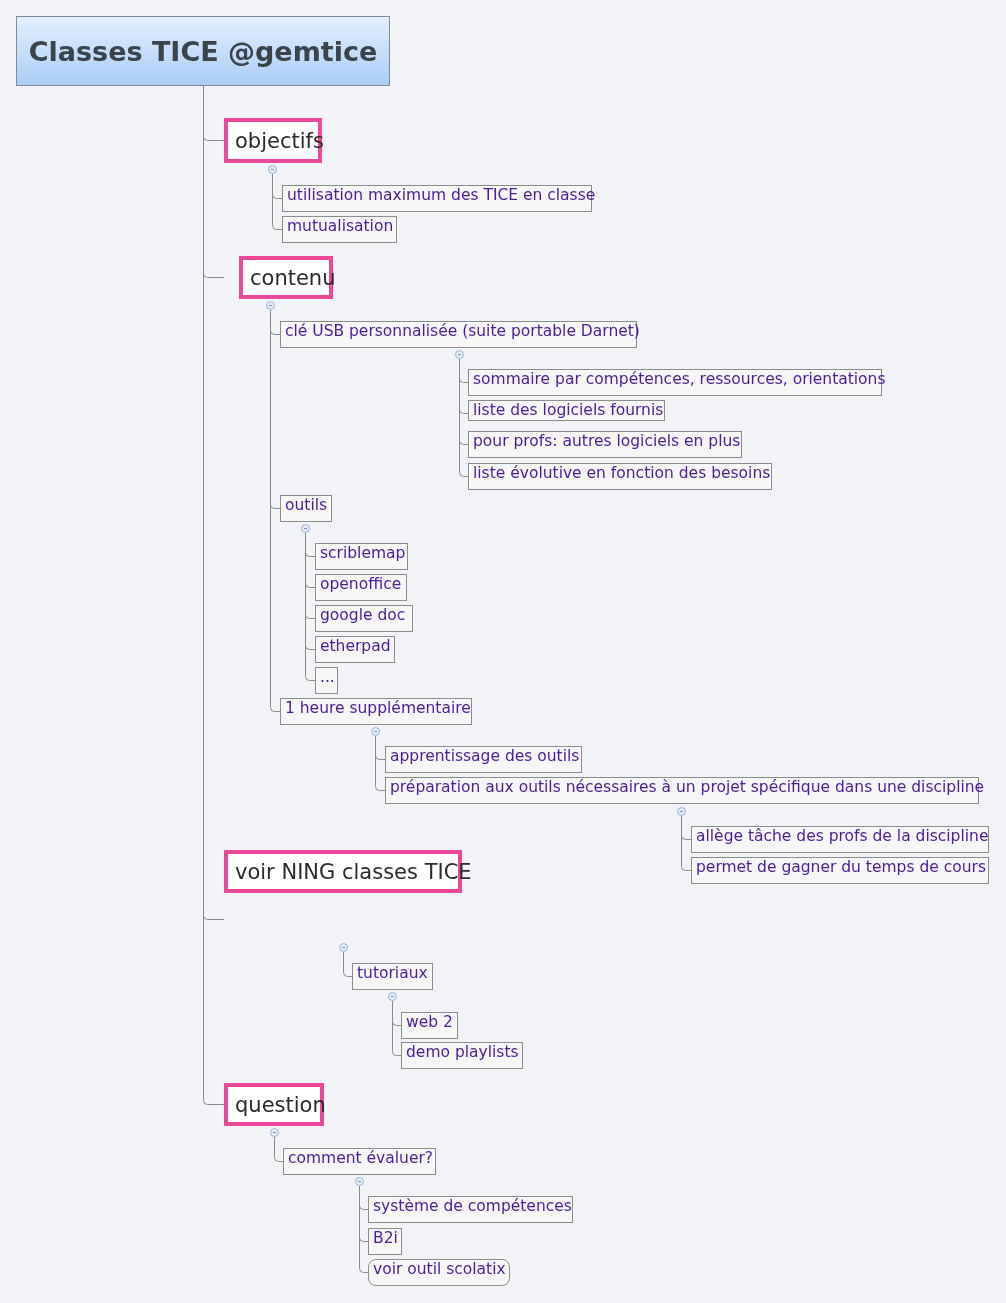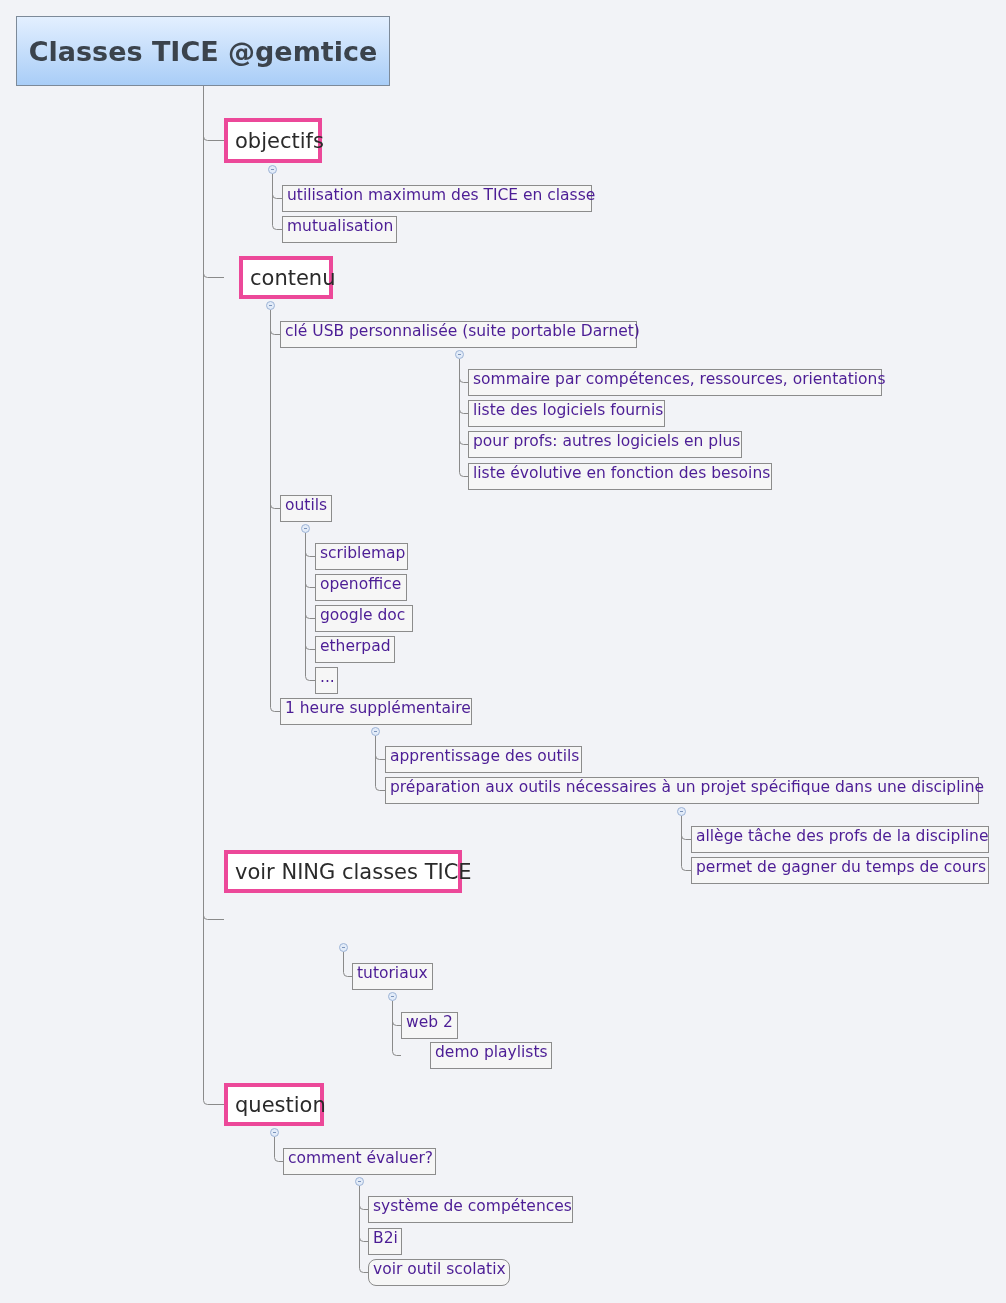--- a/index.html
+++ b/index.html
@@ -71,21 +71,21 @@
         <span>contenu</span>
       </div>
       <div class="toggle" style="left: 266px; top: 301px;"></div>
       <div class="node sub" style="left: 280px; top: 321px; width: 357px; height: 27px;">
         <span>clé USB personnalisée (suite portable Darnet)</span>
       </div>
       <div class="toggle" style="left: 455px; top: 350px;"></div>
       <div class="node sub" style="left: 468px; top: 369px; width: 414px; height: 27px;">
         <span>sommaire par compétences, ressources, orientations</span>
       </div>
-      <div class="node sub" style="left: 468px; top: 400px; width: 197px; height: 27px;">
+      <div class="node sub" style="left: 468px; top: 400px; width: 197px; height: 21px;">
         <span>liste des logiciels fournis</span>
       </div>
       <div class="node sub" style="left: 468px; top: 431px; width: 274px; height: 27px;">
         <span>pour profs: autres logiciels en plus</span>
       </div>
       <div class="node sub" style="left: 468px; top: 463px; width: 304px; height: 27px;">
         <span>liste évolutive en fonction des besoins</span>
       </div>
       <div class="node sub" style="left: 280px; top: 495px; width: 52px; height: 27px;">
         <span>outils</span>
@@ -127,21 +127,21 @@
         <span>voir NING classes TICE</span>
       </div>
       <div class="toggle" style="left: 339px; top: 943px;"></div>
       <div class="node sub" style="left: 352px; top: 963px; width: 81px; height: 27px;">
         <span>tutoriaux</span>
       </div>
       <div class="toggle" style="left: 388px; top: 992px;"></div>
       <div class="node sub" style="left: 401px; top: 1012px; width: 57px; height: 27px;">
         <span>web 2</span>
       </div>
-      <div class="node sub" style="left: 401px; top: 1042px; width: 122px; height: 27px; margin-left: 29px;">
+      <div class="node sub" style="left: 401px; top: 1042px; width: 122px; height: 27px;">
         <span>demo playlists</span>
       </div>
       <div class="node main" style="left: 224px; top: 1083px; width: 100px; height: 43px;">
         <span>question</span>
       </div>
       <div class="toggle" style="left: 270px; top: 1128px;"></div>
       <div class="node sub" style="left: 283px; top: 1148px; width: 153px; height: 27px;">
         <span>comment évaluer?</span>
       </div>
       <div class="toggle" style="left: 355px; top: 1177px;"></div>

